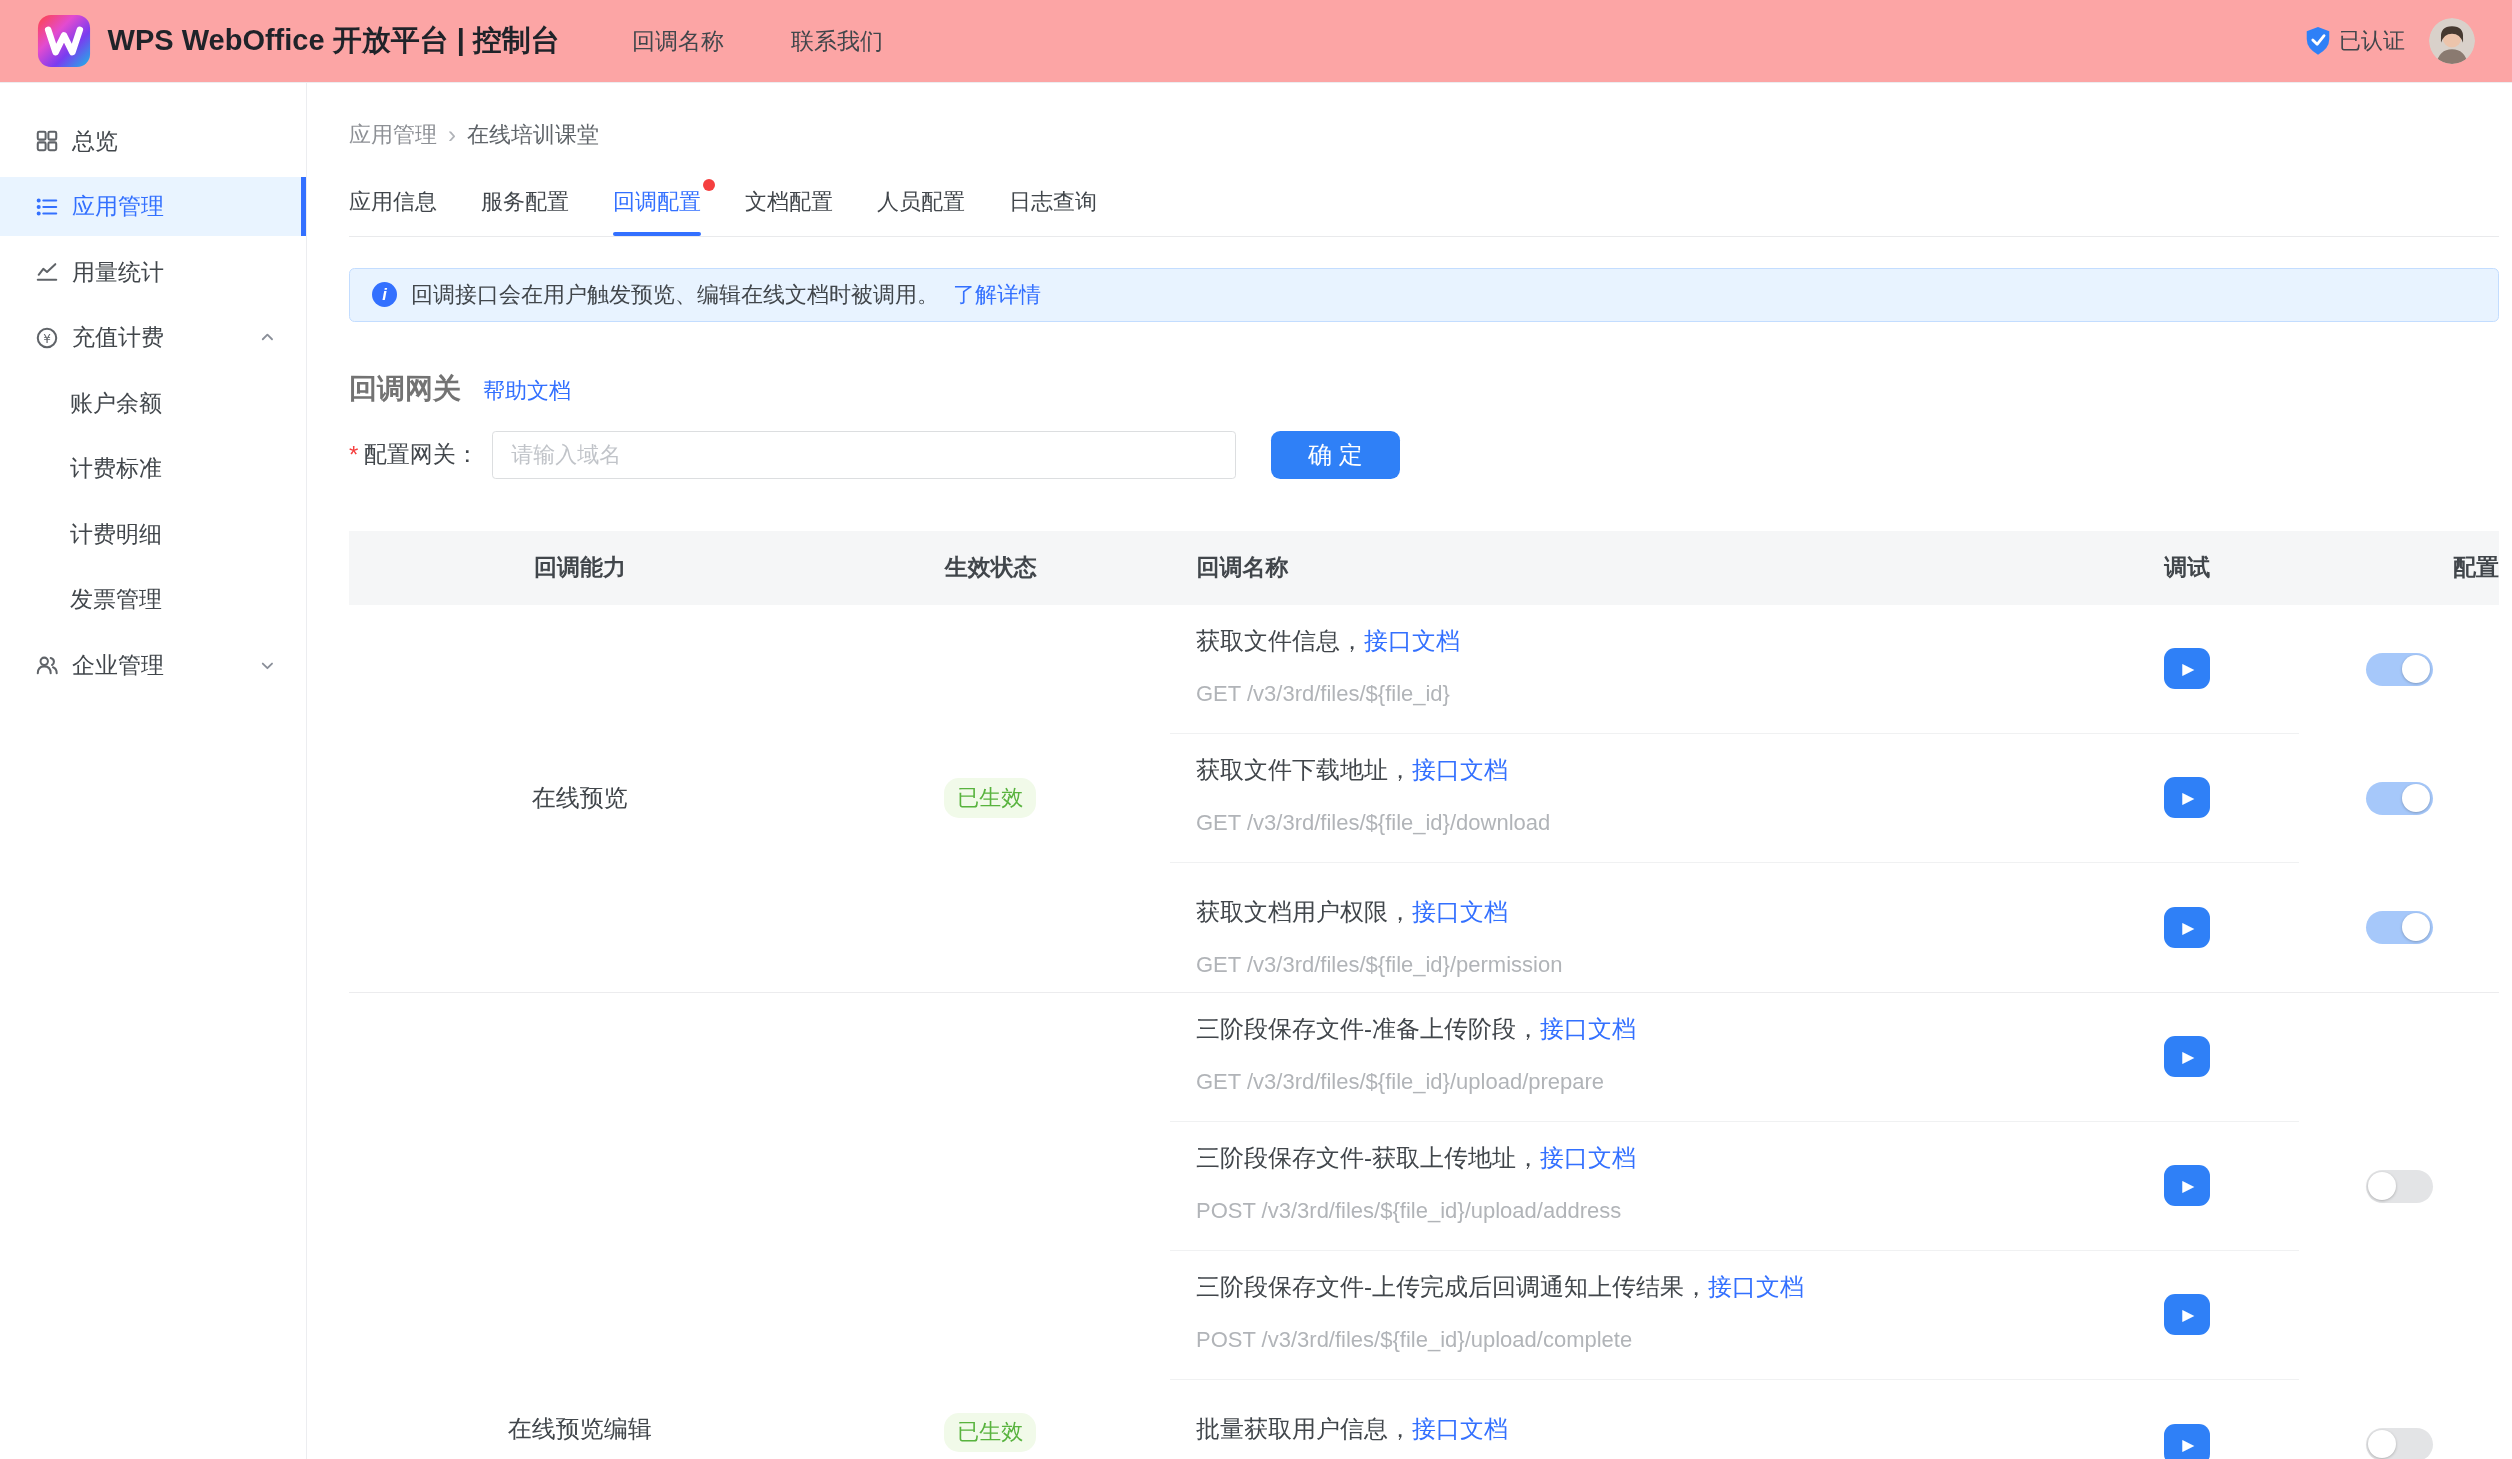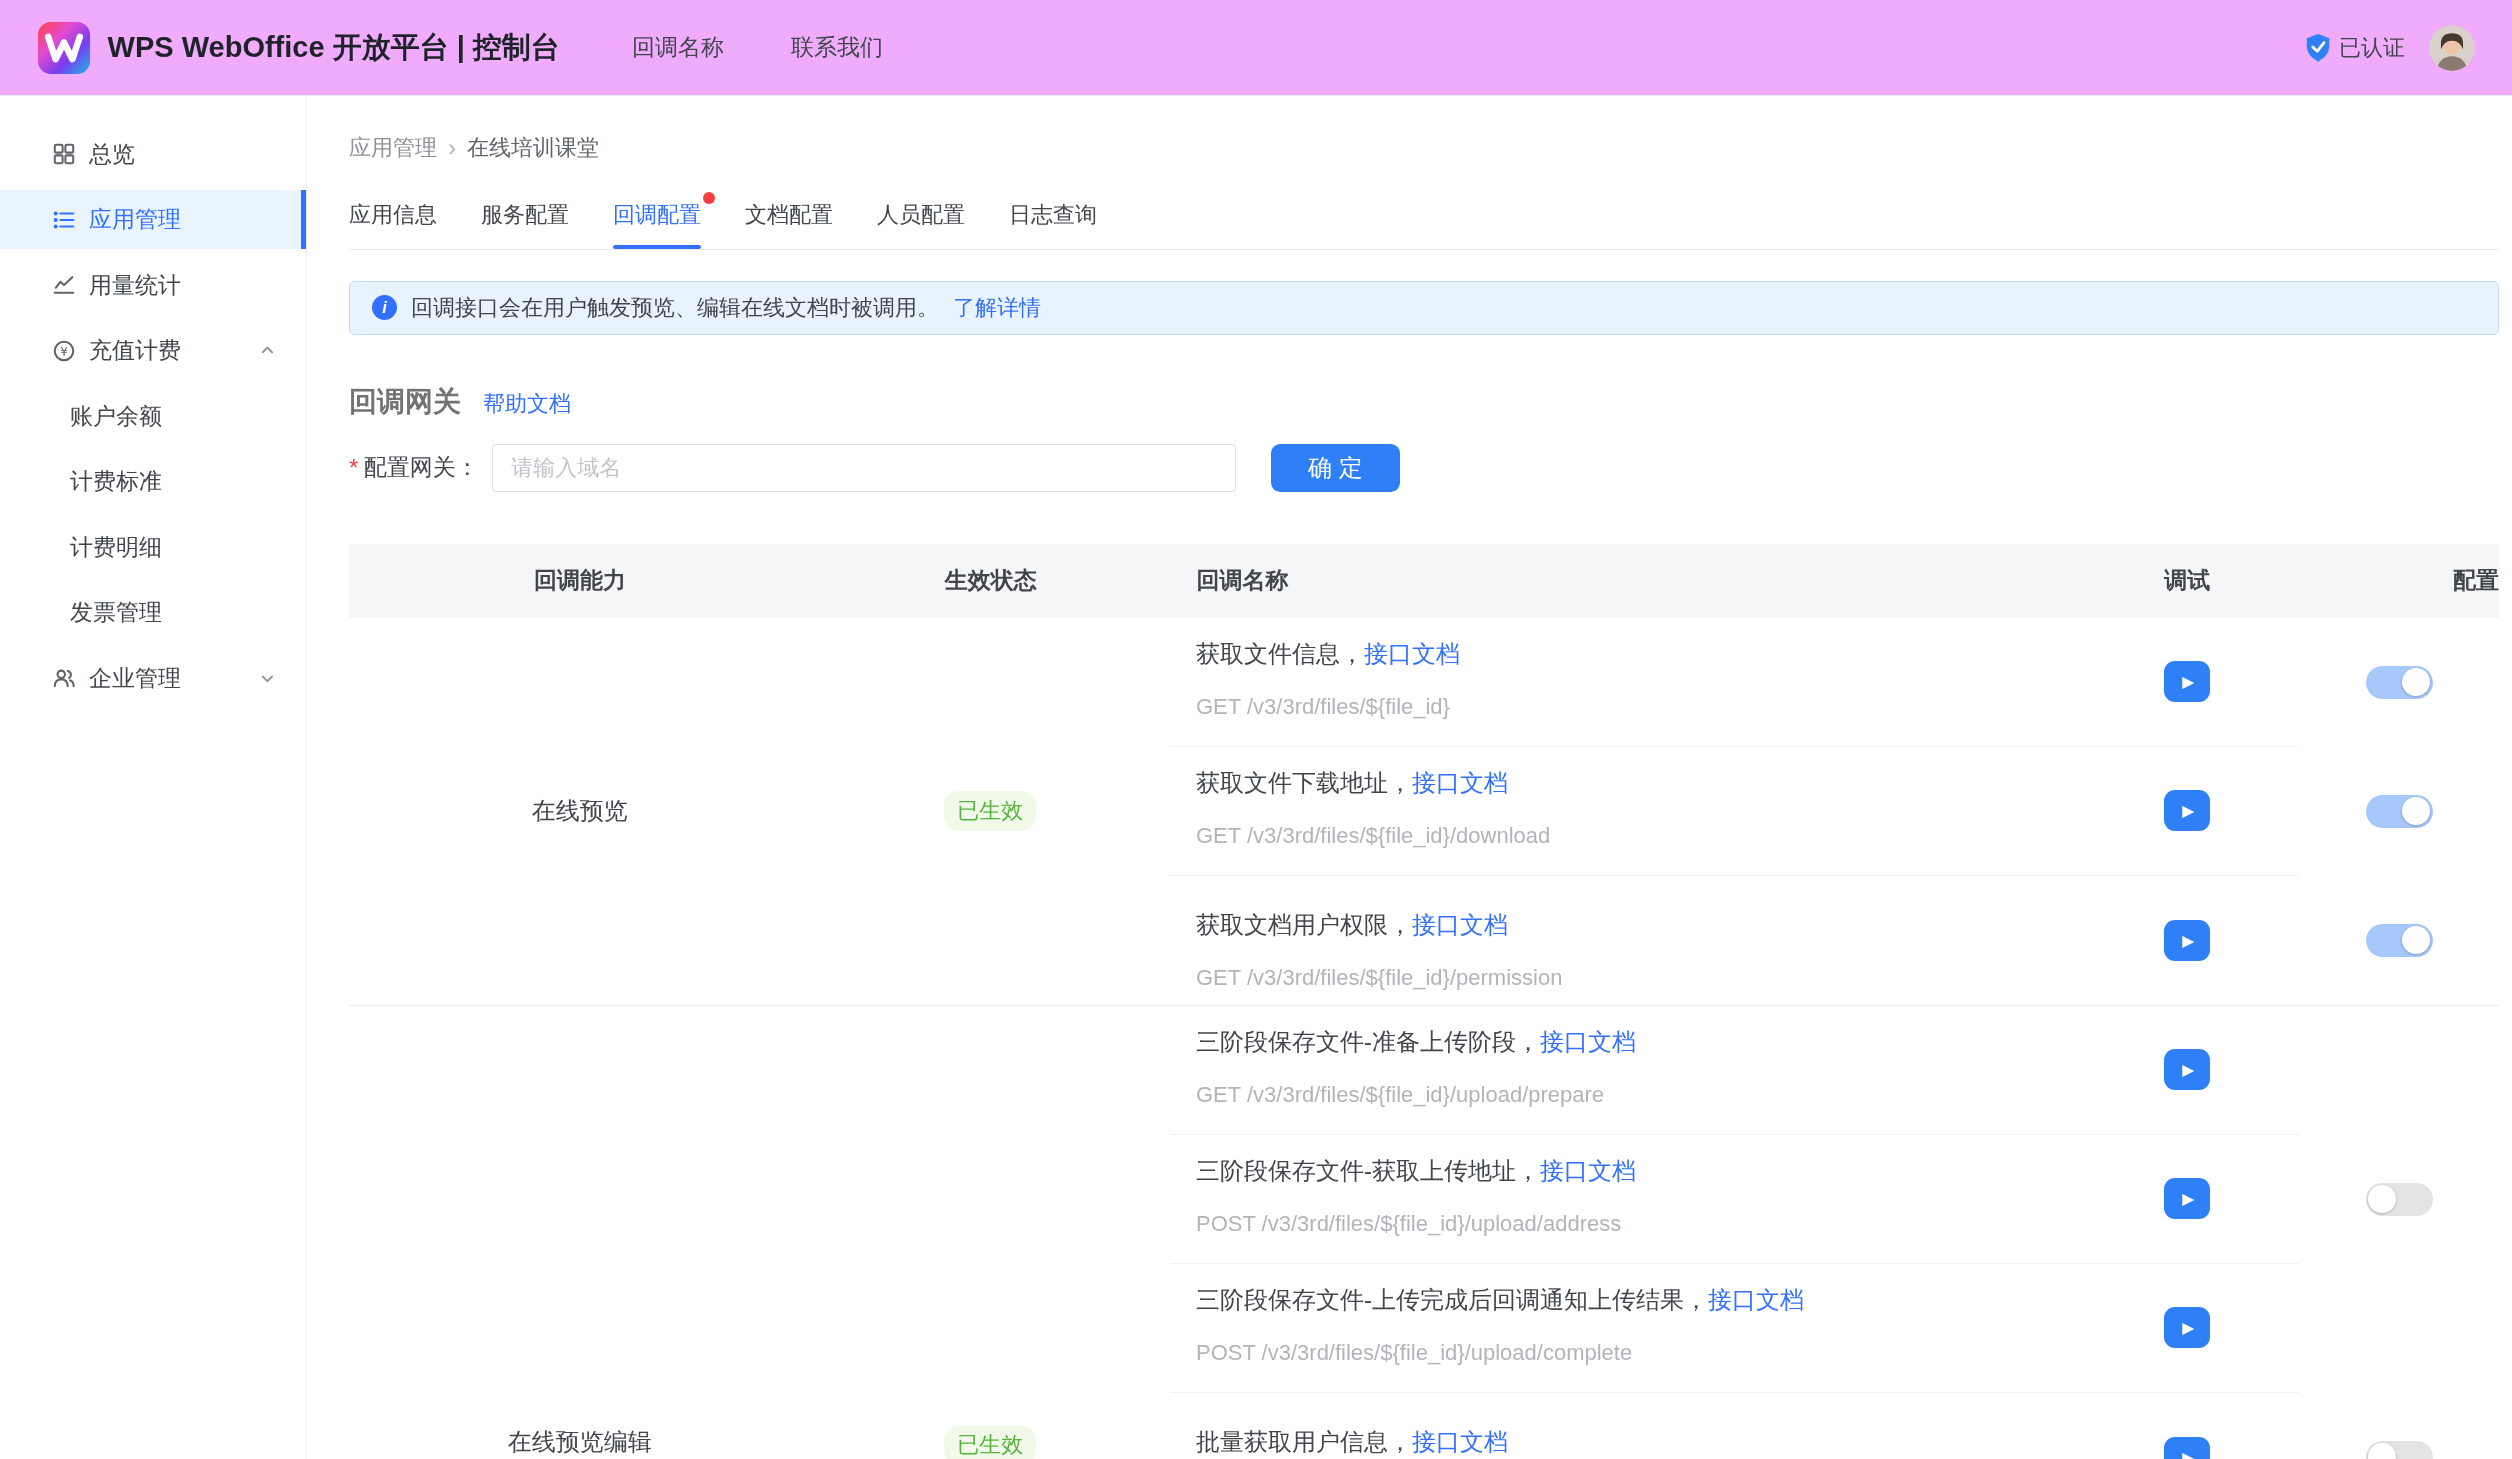--- a/index.html
+++ b/index.html
@@ -1,36 +1,36 @@
 <!DOCTYPE html>
 <html style="--accent: #3370FF; --primary_button: #2F80F7; --success_text: #58B33E; --success_bg: #F1FAE9; --toggle_on: #A6C8FA; --toggle_off: #E3E4E6; --banner_bg: #E8F3FF; --banner_border: #C3DDFF; --active_item_bg: #E9F4FF; --tab_badge: #F53F3F; --header_bg: #F5F6F7;font-size:14.8px"><head>
 <meta charset="utf-8">
 <style>
   * { margin:0; padding:0; box-sizing:border-box; }
   html,body { background:#fff; }
   body { font-family:"Liberation Sans","DejaVu Sans",sans-serif; color:#41464b; }
   .screen { position:relative; width:2512px; height:1459px; background:#fff; overflow:hidden; }
 
   
-  .topbar { height:96px; display:flex; align-items:center; padding:0 37px; border-bottom:0.9px solid #ecedf0; background:#f0abfc; }
+  .topbar { height:83px; display:flex; align-items:center; padding:0 37px; border-bottom:0.9px solid #ecedf0; background:#fca5a5; }
   .logo { width:54px; height:54px; border-radius:13px; flex:0 0 auto; }
   .brand { margin-left:16.6px; font-size:29px; font-weight:bold; color:#1f2329; white-space:nowrap; }
   .topnav { display:flex; margin-left:72px; gap:67px; }
   .topnav-item { font-size:23px; color:#41464b; cursor:pointer; }
   .top-right { margin-left:auto; display:flex; align-items:center; gap:24px; }
   .verified { display:flex; align-items:center; gap:8.3px; font-size:22px; color:#41464b; }
   .avatar { width:46px; height:46px; border-radius:50%; overflow:hidden; flex:0 0 auto; }
 
   
   .bodywrap { display:flex; height:1376px; }
   aside { width:307px; border-right:0.9px solid #ecedf0; padding-top:22px; flex:0 0 auto; }
   main { flex:1; padding:0 13px 0 42px; overflow:hidden; }
 
   
-  .s-item { position:relative; height:59px; margin:6.5px 0; display:flex; align-items:center; padding-left:52px; font-size:23px; color:#41464b; cursor:pointer; }
+  .s-item { position:relative; height:59px; margin:6.5px 0; display:flex; align-items:center; padding-left:35px; font-size:23px; color:#41464b; cursor:pointer; }
   .s-item .icn { width:24px; height:24px; margin-right:13px; color:#5f6368; flex:0 0 auto; }
   .s-item.active { background:var(--active_item_bg,#e9f4ff); color:var(--accent,#3370ff); font-weight:500; }
   .s-item.active .icn { color:var(--accent,#3370ff); }
   .s-item.active::after { content:""; position:absolute; right:0; top:0; bottom:0; width:5.5px; background:var(--accent,#3370ff); }
   .s-item .chev { position:absolute; right:31px; width:14.8px; height:14.8px; color:#8a8f99; }
   .s-sub { padding-left:70px; }
   .icn svg, .chev svg { width:100%; height:100%; display:block; }
 
   
   .breadcrumb { margin-top:37px; font-size:22px; color:#8d9095; display:flex; align-items:center; }

